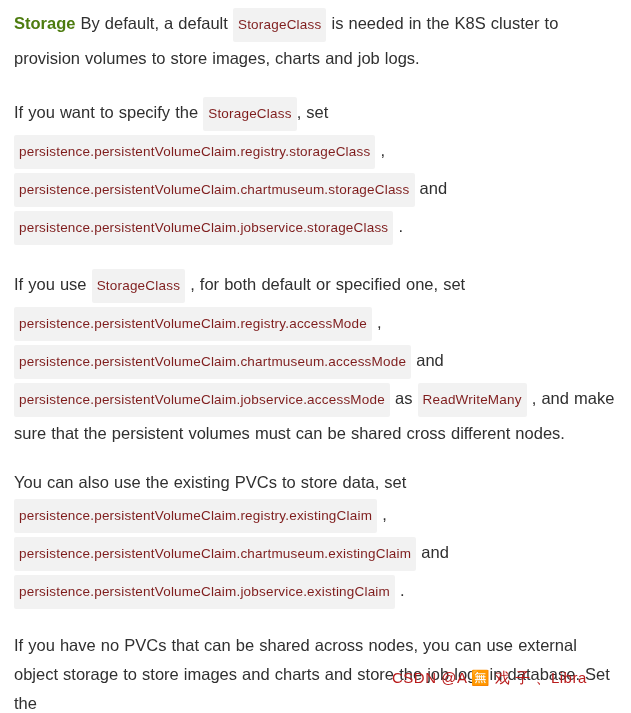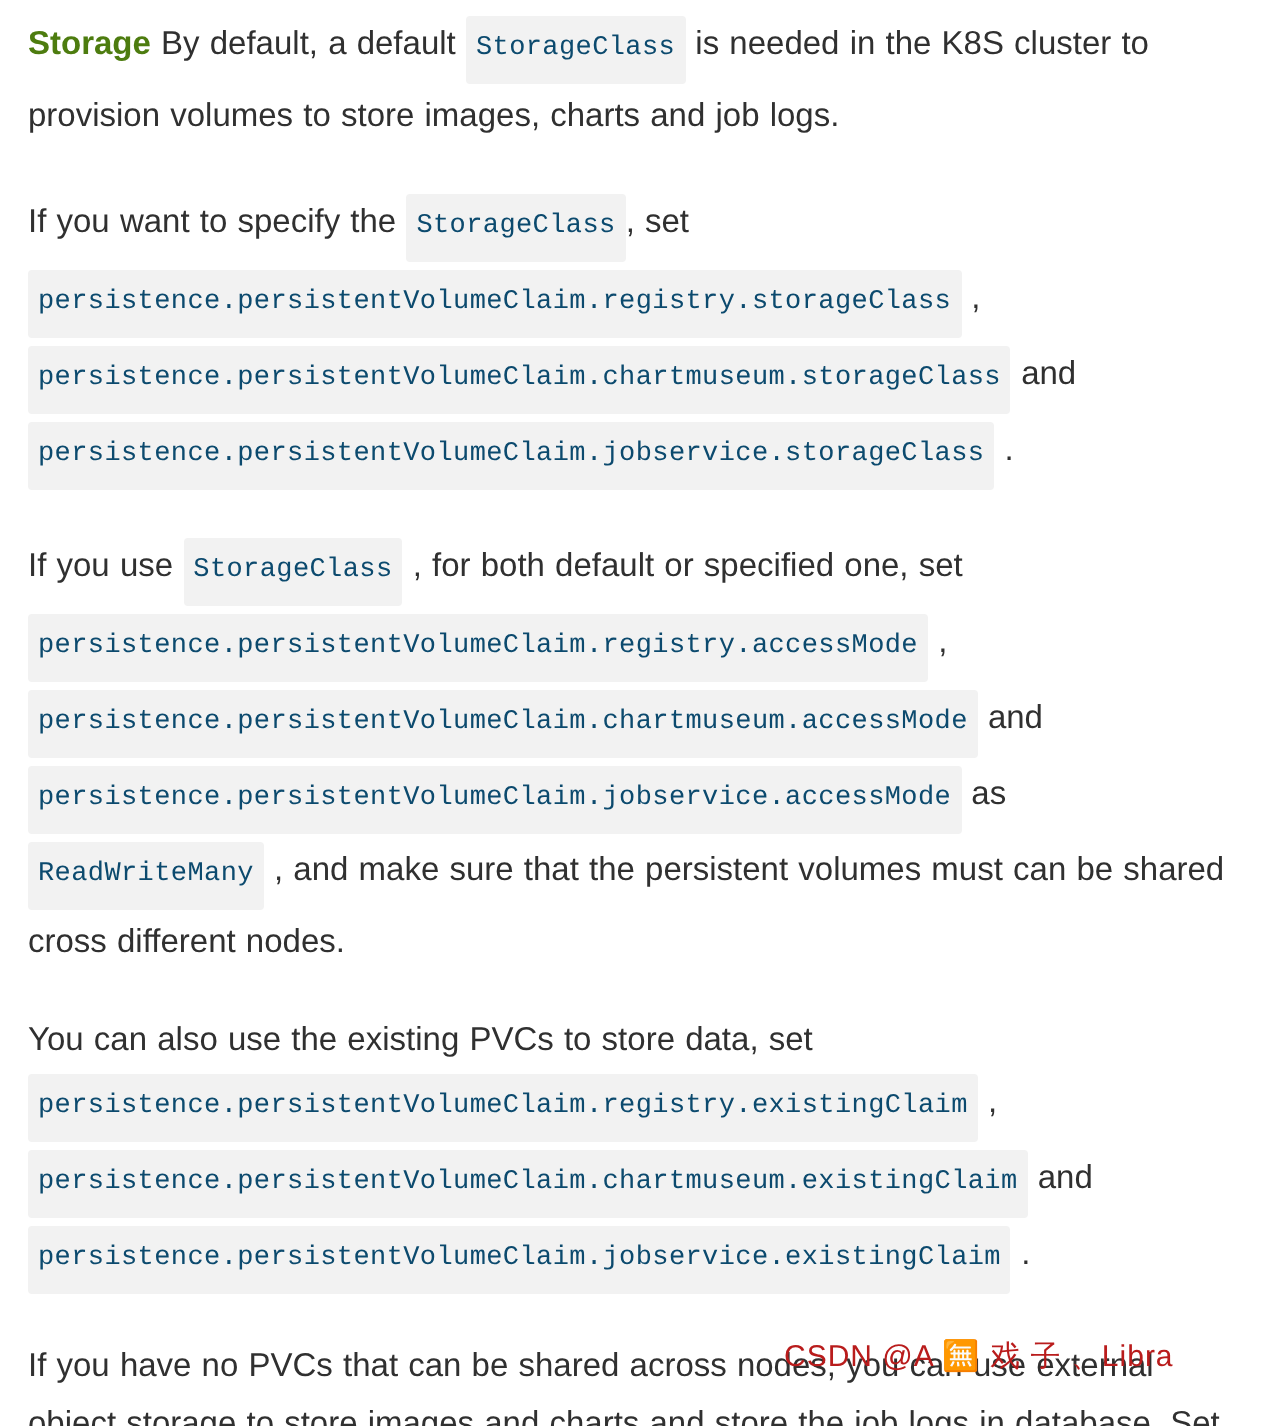--- a/index.html
+++ b/index.html
@@ -28,24 +28,24 @@
     text-align: left;
     word-spacing: 0.5px;
   }
   .para.first { margin-bottom: 22px; }
   .para:last-child { margin-bottom: 0; }
   .b {
     font-weight: bold;
     color: #4d7c0f;
   }
   code, .code {
-    font-family: Liberation Mono, monospace;
+    font-family: Liberation Sans, sans-serif;
     font-size: 13.5px;
     background: #f2f2f2;
-    color: #0c4a6e;
+    color: #7f1d1d;
     padding: 2px 5px 3px 5px;
     border-radius: 2px;
     white-space: nowrap;
     letter-spacing: 0.2px;
   }
   .codeline {
     display: inline-block;
     margin: 2px 0;
     vertical-align: baseline;
   }

